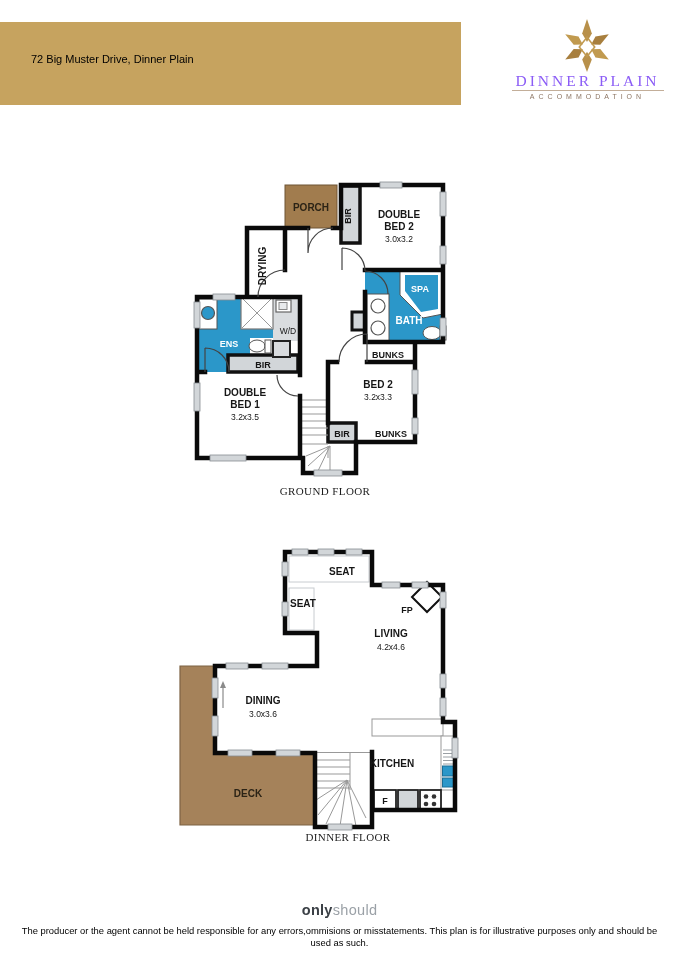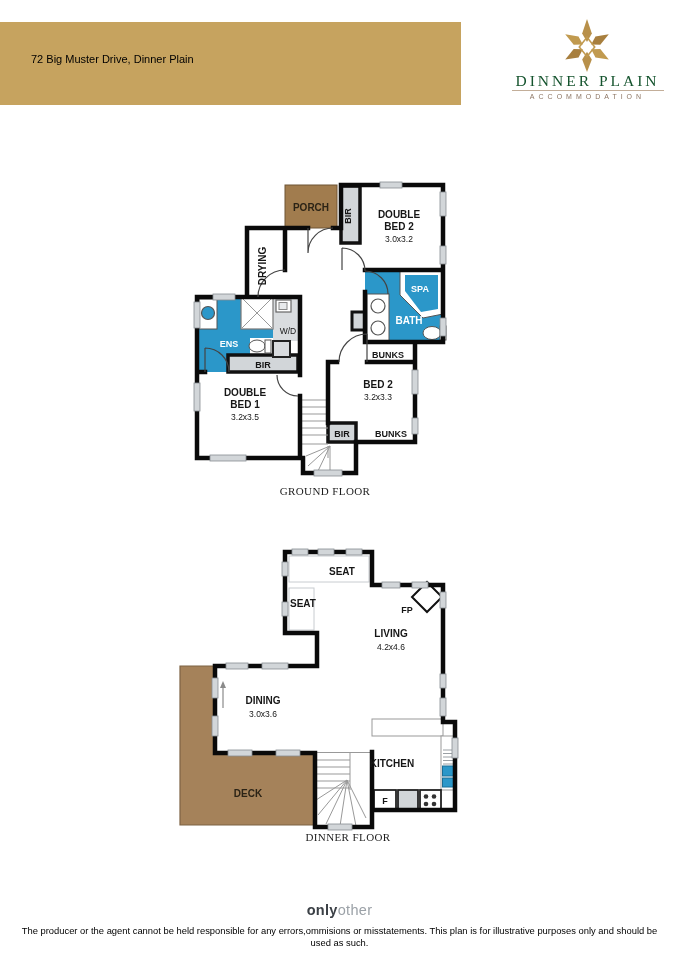--- a/index.html
+++ b/index.html
@@ -6,21 +6,21 @@
   .page{position:relative;width:679px;height:960px;background:#ffffff;overflow:hidden;
         font-family:"Liberation Sans",sans-serif;}
   
   .banner{position:absolute;left:0;top:22px;width:461px;height:83px;background:#c6a35f;}
   .banner .title{position:absolute;left:30px;top:16px;font-size:27px;color:#fff;font-weight:400;letter-spacing:.5px;}
   .banner .subtitle{position:absolute;left:31px;top:31px;font-size:11px;color:#000000;}
   
   .logo{position:absolute;left:500px;top:12px;width:175px;height:95px;}
   .logo .snow{position:absolute;left:55px;top:4px;}
   .logo .brand{position:absolute;left:0;top:60px;width:100%;text-align:center;
-    font-family:"Liberation Serif",serif;font-size:15.5px;letter-spacing:3px;color:#14532d;white-space:nowrap;}
+    font-family:"Liberation Serif",serif;font-size:15.5px;letter-spacing:3px;color:#8b5cf6;white-space:nowrap;}
   .logo .rule{position:absolute;left:12px;top:78px;width:152px;height:1px;background:#c3ae99;}
   .logo .tagline{position:absolute;left:0;top:81px;width:100%;text-align:center;
     font-size:7px;letter-spacing:4px;color:#8c7563;white-space:nowrap;}
   
   .plan{position:absolute;}
   .caption{position:absolute;font-size:11px;color:#1c1c1c;text-align:center;letter-spacing:.4px;font-family:Liberation Serif, serif;}
   svg text{font-family:"Liberation Sans",sans-serif;fill:#161616;}
   .rm{font-size:10px;font-weight:700;}
   .rm-sm{font-size:9px;font-weight:700;}
   .dim{font-size:8.5px;font-weight:400;}
@@ -266,19 +266,19 @@
       <text class="dim" x="391" y="650">4.2x4.6</text>
       <text class="rm" x="263" y="704">DINING</text>
       <text class="dim" x="263" y="717">3.0x3.6</text>
       <text class="rm dk" x="248" y="797">DECK</text>
       <text class="rm" x="392" y="767">KITCHEN</text>
       <text class="rm-sm" x="385" y="804">F</text>
     </g>
   </svg>
   <div class="caption" style="left:278px;top:831px;width:140px;">DINNER FLOOR</div>
 
-  <div class="brandline"><span class="b1">only</span><span class="b2">other</span></div>
+  <div class="brandline"><span class="b1">only</span><span class="b2">should</span></div>
 
   <div class="disclaimer">
     <div>The producer or the agent cannot be held responsible for any errors,ommisions or misstatements. This plan is for illustrative purposes only and should be used as such.</div>
   </div>
 
 </div>
 
 </body></html>

